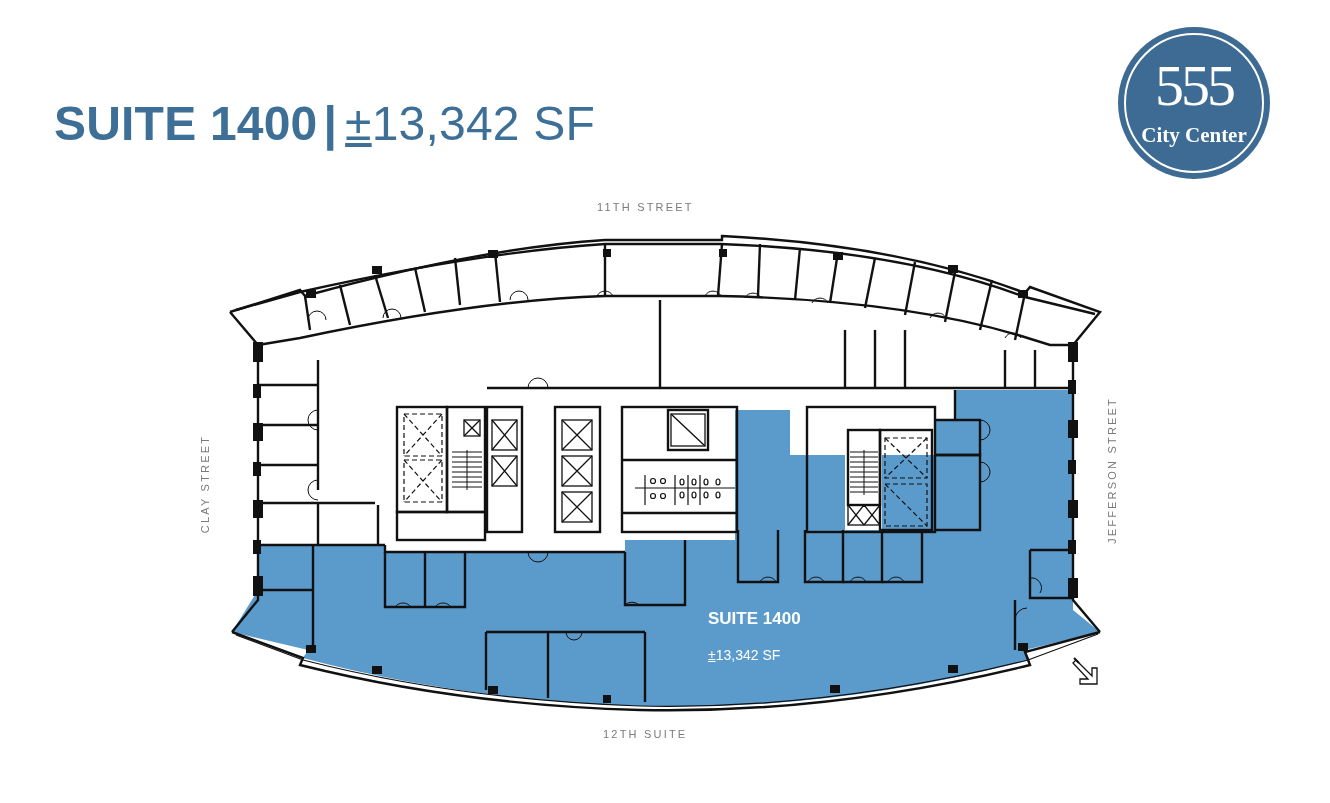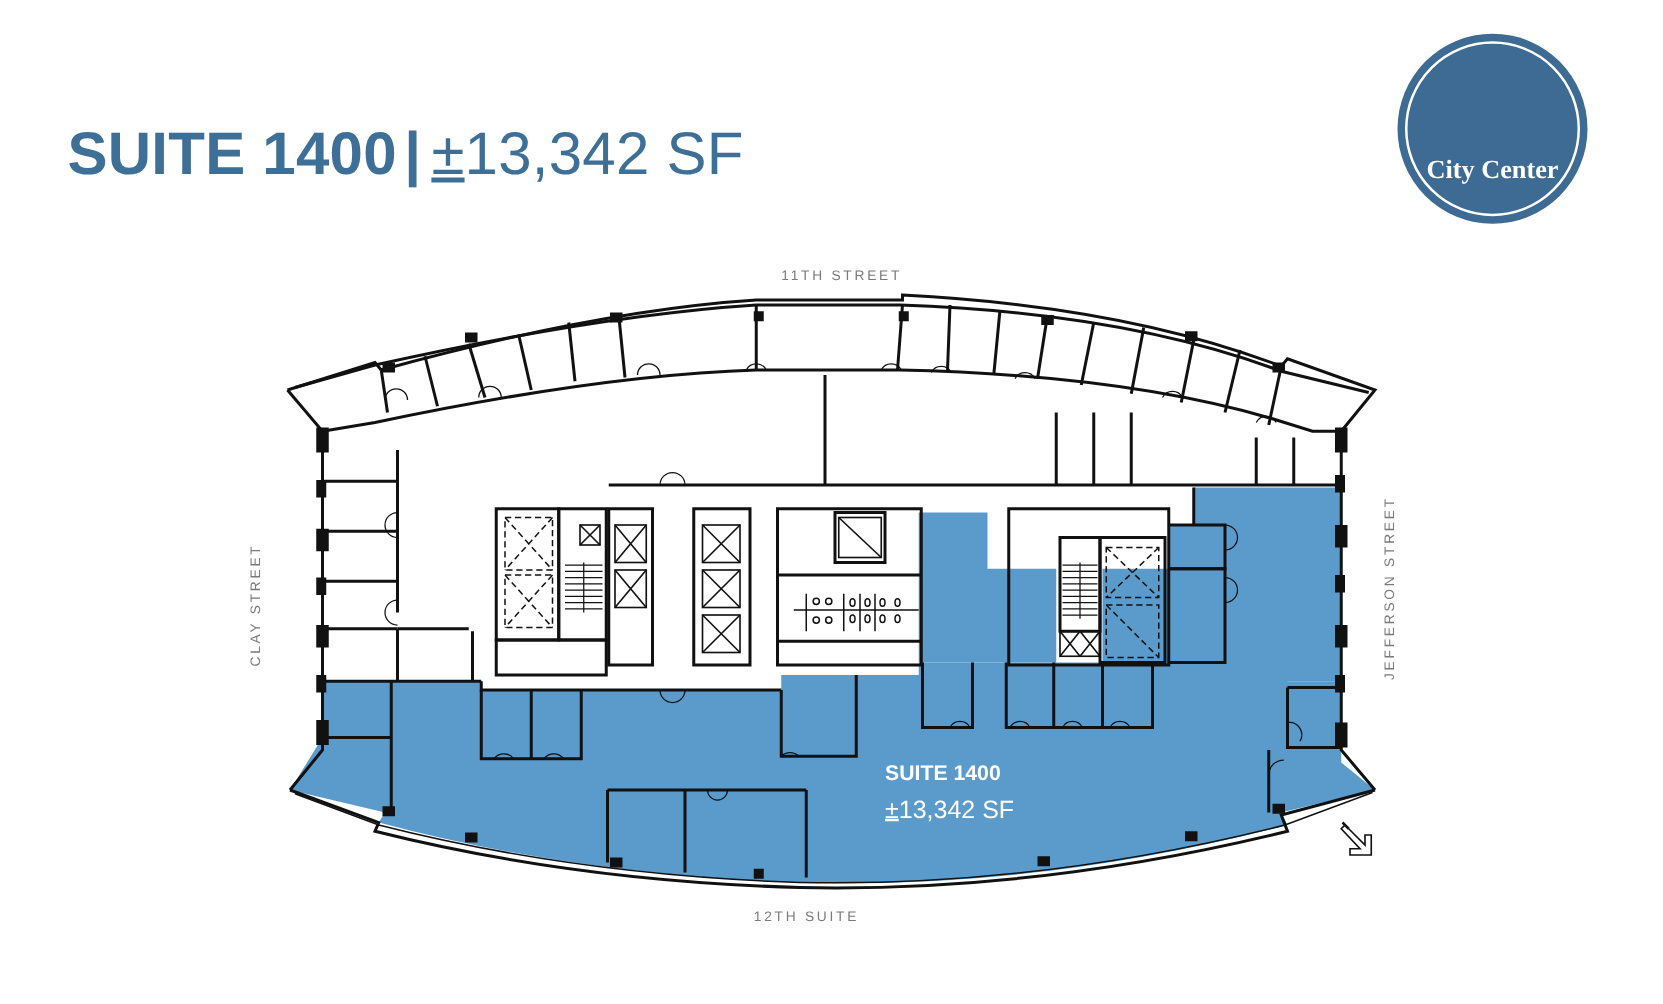--- a/index.html
+++ b/index.html
@@ -7,40 +7,41 @@
   .title { position: absolute; left: 54px; top: 96px; font-size: 48px; color: #3e6f97; white-space: nowrap; letter-spacing: 0.2px; }
   .title .bold { font-weight: bold; }
   .title .sep { font-weight: bold; margin: 0 8px 0 6px; }
   .title .pm { text-decoration: underline; text-underline-offset: 3px; }
   .title .area { font-weight: normal; }
   .logo { position: absolute; left: 1118px; top: 27px; width: 152px; height: 152px; border-radius: 50%; background: #3d6b93; }
   .logo .ring { position: absolute; left: 6px; top: 6px; right: 6px; bottom: 6px; border: 2px solid #ffffff; border-radius: 50%; }
   .logo .num { position: absolute; left: 0; right: 0; top: 30px; text-align: center; color: #ffffff; font-family: "Liberation Serif", "DejaVu Serif", serif; font-size: 58px; line-height: 58px; letter-spacing: -3px; }
   .logo .name { position: absolute; left: 0; right: 0; top: 96px; text-align: center; color: #ffffff; font-family: "Liberation Serif", "DejaVu Serif", serif; font-size: 21px; font-weight: bold; }
   .street { position: absolute; color: #7a7a7a; font-size: 11px; letter-spacing: 2.2px; white-space: nowrap; }
-  .street.top { left: 597px; top: 215px; margin-left: 28px; }
+  .street.top { left: 597px; top: 201px; }
   .street.bottom { left: 603px; top: 728px; }
   .street.left { left: 150px; top: 478px; transform: rotate(-90deg); transform-origin: center; width: 110px; text-align: center; }
   .street.right { left: 1052px; top: 478px; transform: rotate(-90deg); transform-origin: center; width: 120px; text-align: center; }
   .plan { position: absolute; left: 0; top: 0; }
   .suite-label { position: absolute; left: 708px; top: 609px; color: #ffffff; text-align: left; }
   .suite-label .nm { font-weight: bold; font-size: 17px; display: block; }
-  .suite-label .sf { font-size: 20px; display: block; margin-top: 8px; text-align: center; }
+  .suite-label .sf { font-size: 14px; display: block; margin-top: 18px; }
   .suite-label .sf .pm { text-decoration: underline; }
   .arrow { position: absolute; left: 1070px; top: 656px; }
 </style>
 </head>
 <body>
 
 <div class="title">
   <span class="bold">SUITE 1400</span><span class="sep">|</span><span class="area"><span class="pm">±</span><span>13,342 SF</span></span>
 </div>
 
 <div class="logo">
   <div class="ring"></div>
+  <div class="num">555</div>
   <div class="name">City Center</div>
 </div>
 
 <div class="street top">11TH STREET</div>
 <div class="street bottom">12TH SUITE</div>
 <div class="street left">CLAY STREET</div>
 <div class="street right">JEFFERSON STREET</div>
 
 <svg class="plan" width="1330" height="803" viewBox="0 0 1330 803" xmlns="http://www.w3.org/2000/svg">
 

